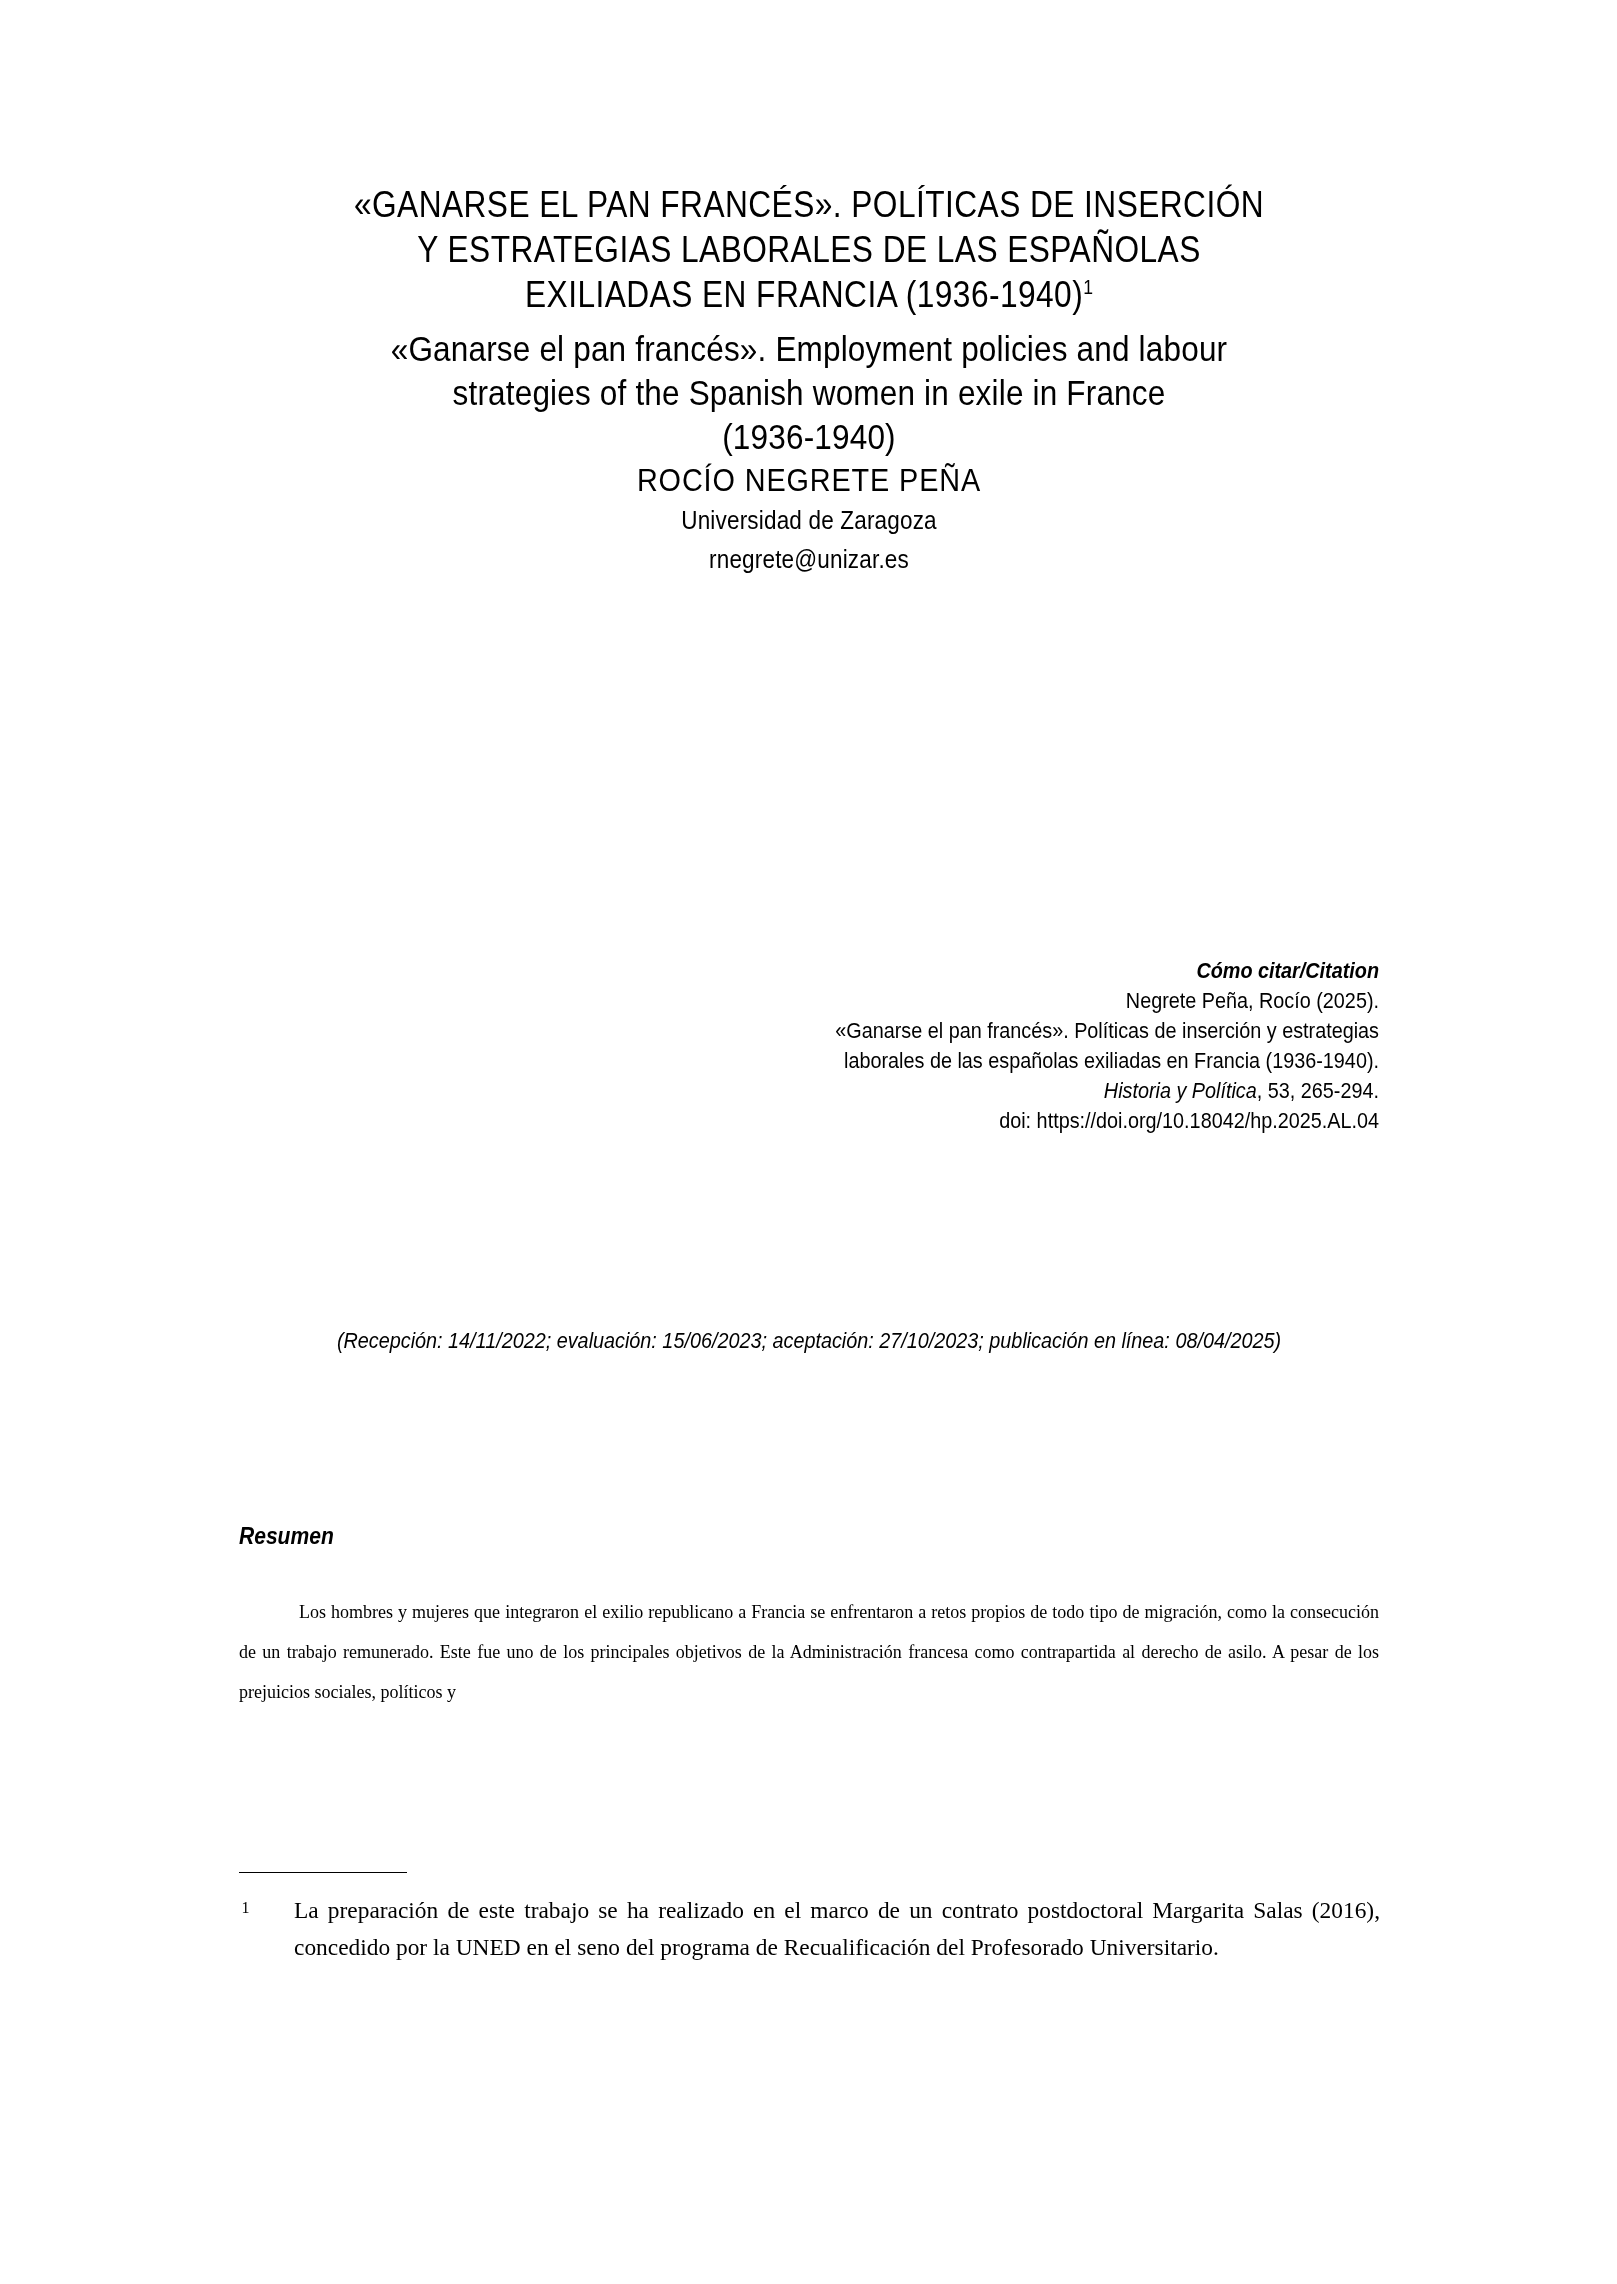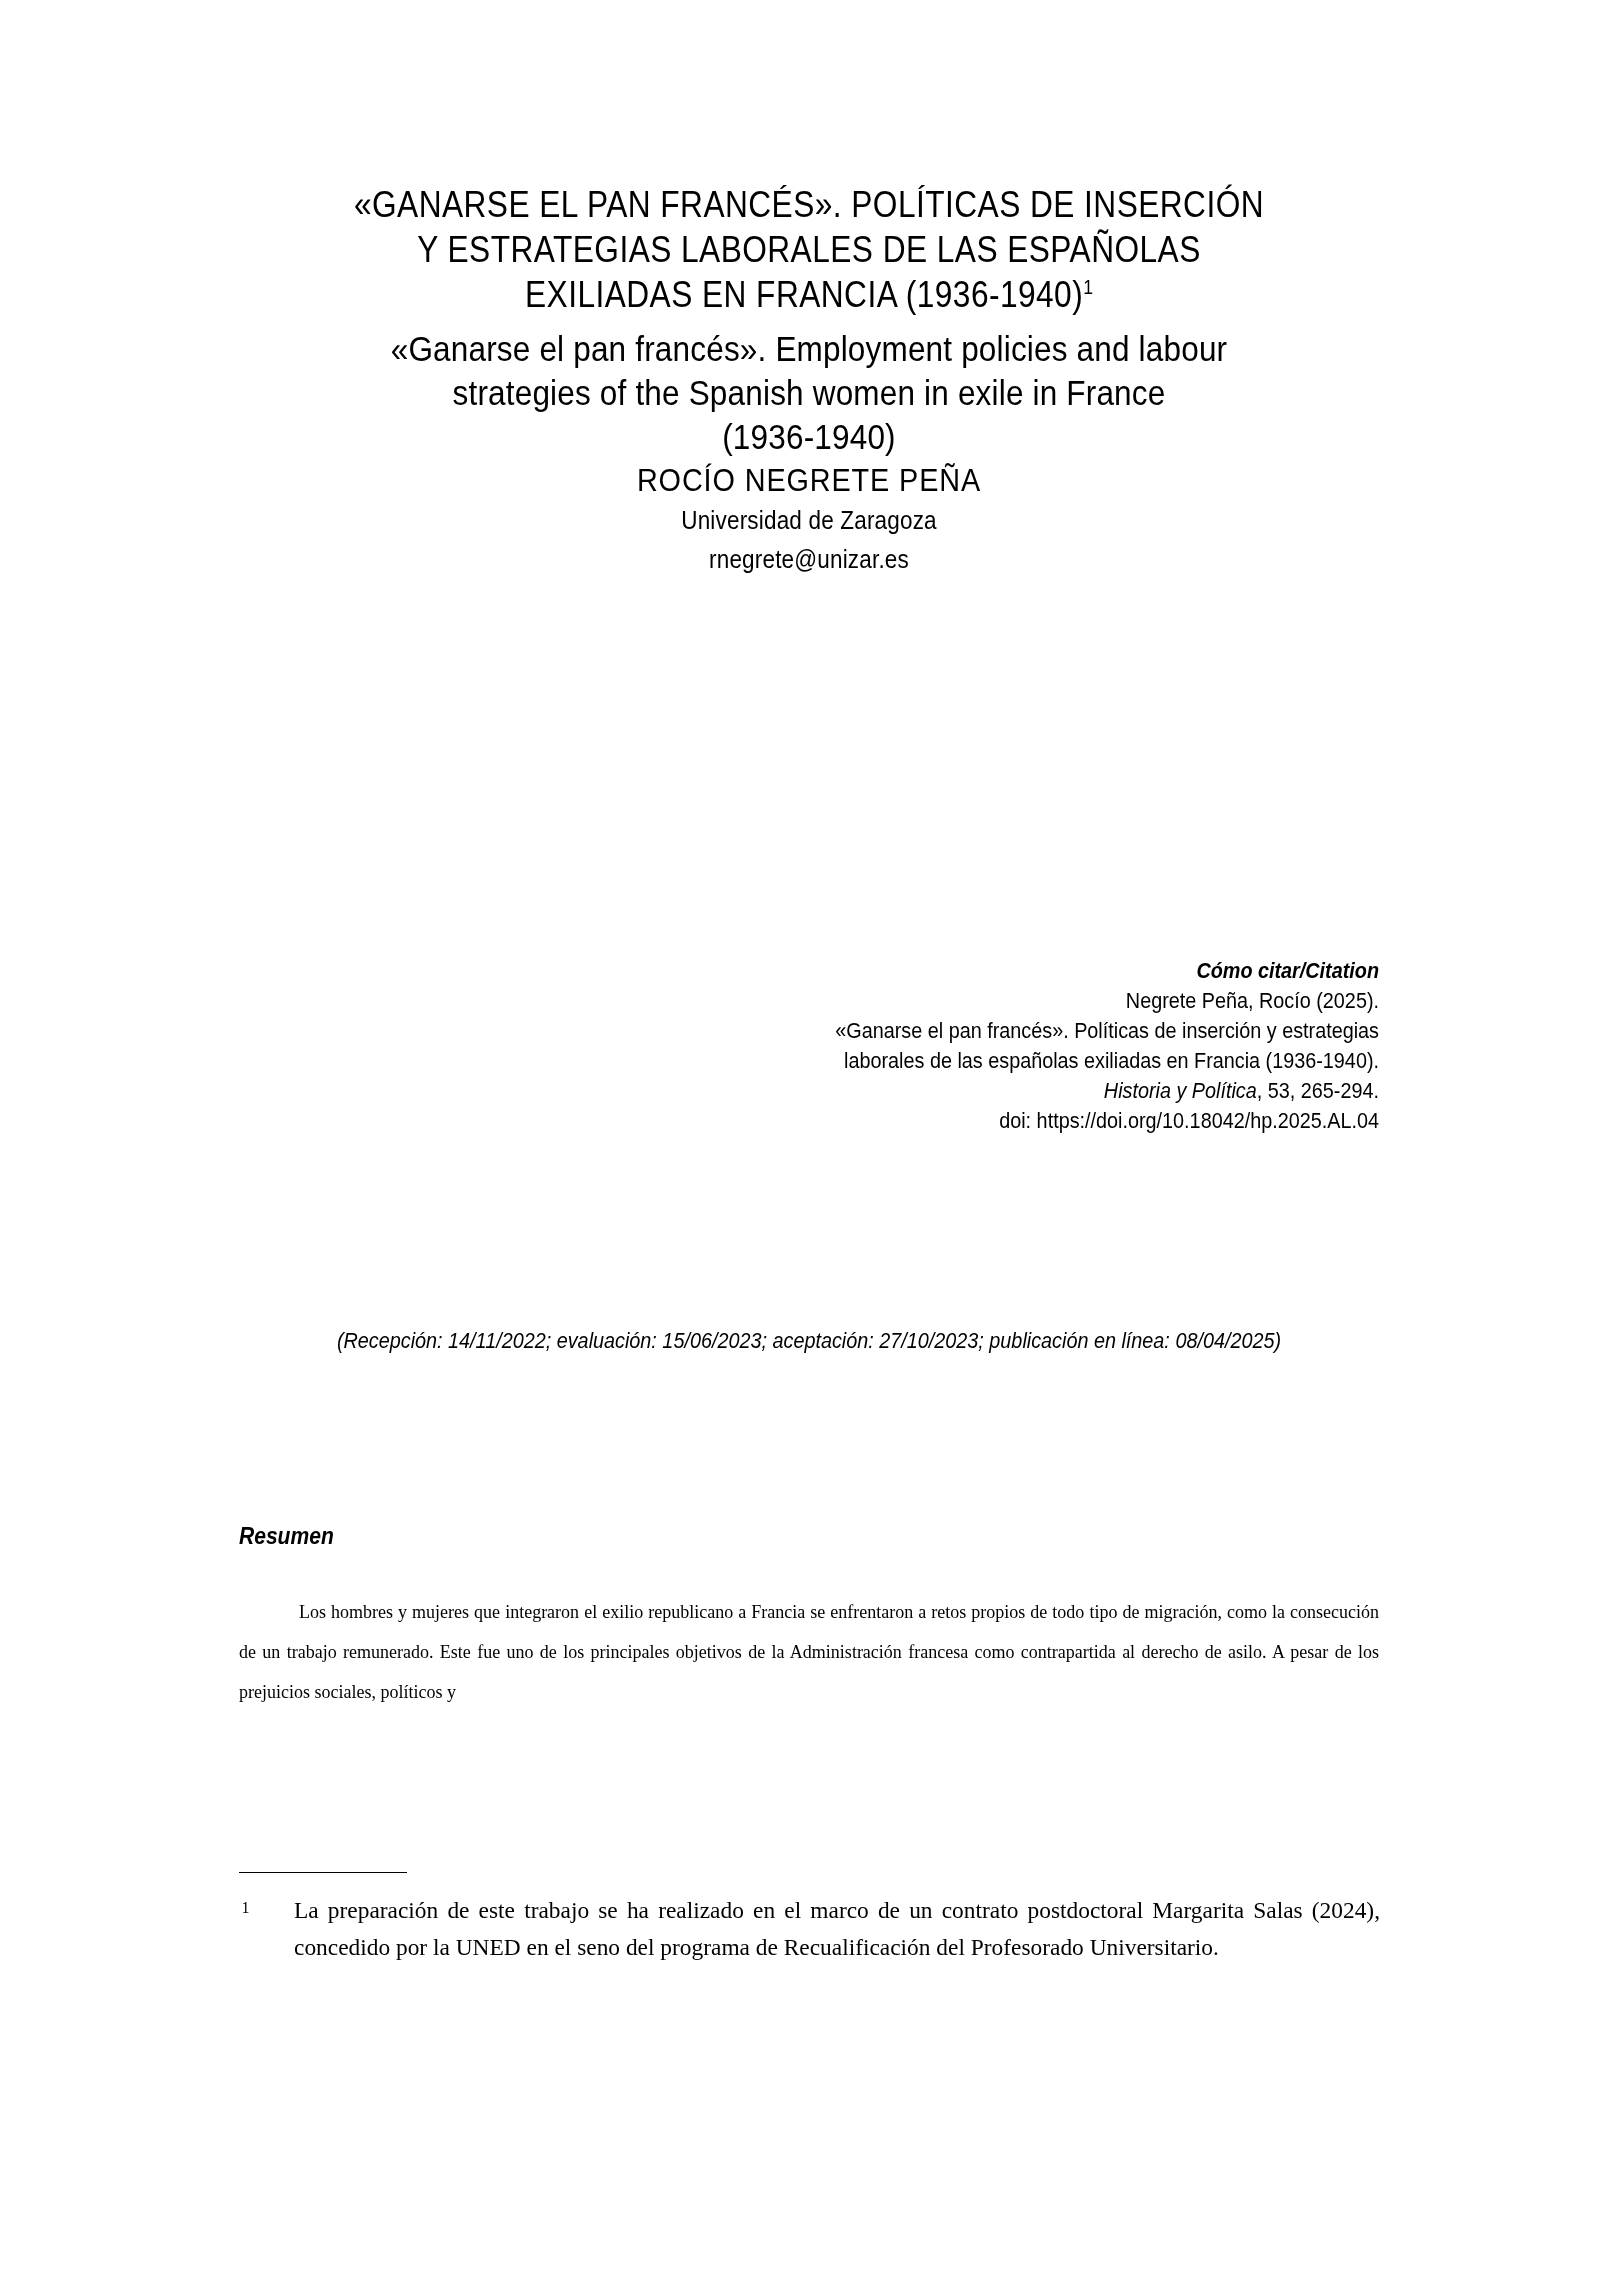--- a/index.html
+++ b/index.html
@@ -219,17 +219,17 @@
   <div class="col sec-heading">Resumen</div>
 
   <div class="col abstract">
     <p>Los hombres y mujeres que integraron el exilio republicano a Francia se enfrentaron a retos propios de todo tipo de migración, como la consecución de un trabajo remunerado. Este fue uno de los principales objetivos de la Administración francesa como contrapartida al derecho de asilo. A pesar de los prejuicios sociales, políticos y</p>
   </div>
 
   <div class="fn-rule"></div>
 
   <div class="footnote">
     <span class="fn-num">1</span>
-    <p>La preparación de este trabajo se ha realizado en el marco de un contrato postdoctoral Margarita Salas (2024), concedido por la UNED en el seno del programa de Recualificación del Profesorado Universitario.</p>
+    <p>La preparación de este trabajo se ha realizado en el marco de un contrato postdoctoral Margarita Salas (2016), concedido por la UNED en el seno del programa de Recualificación del Profesorado Universitario.</p>
   </div>
 
 </div>
 
 
 </body></html>

